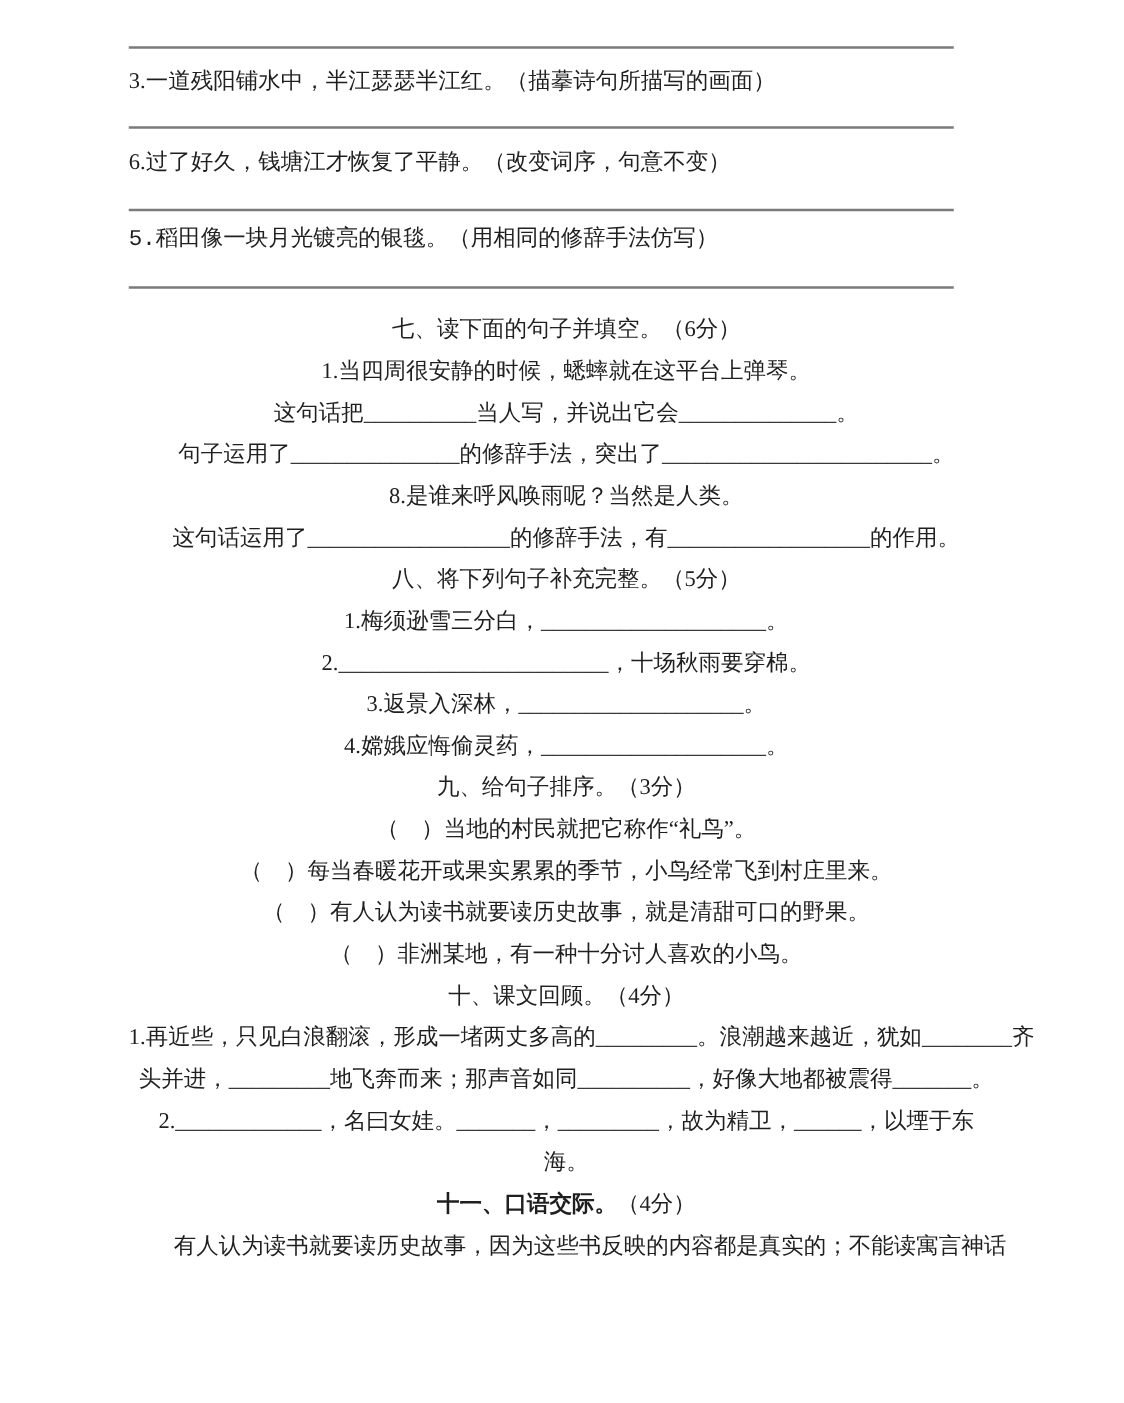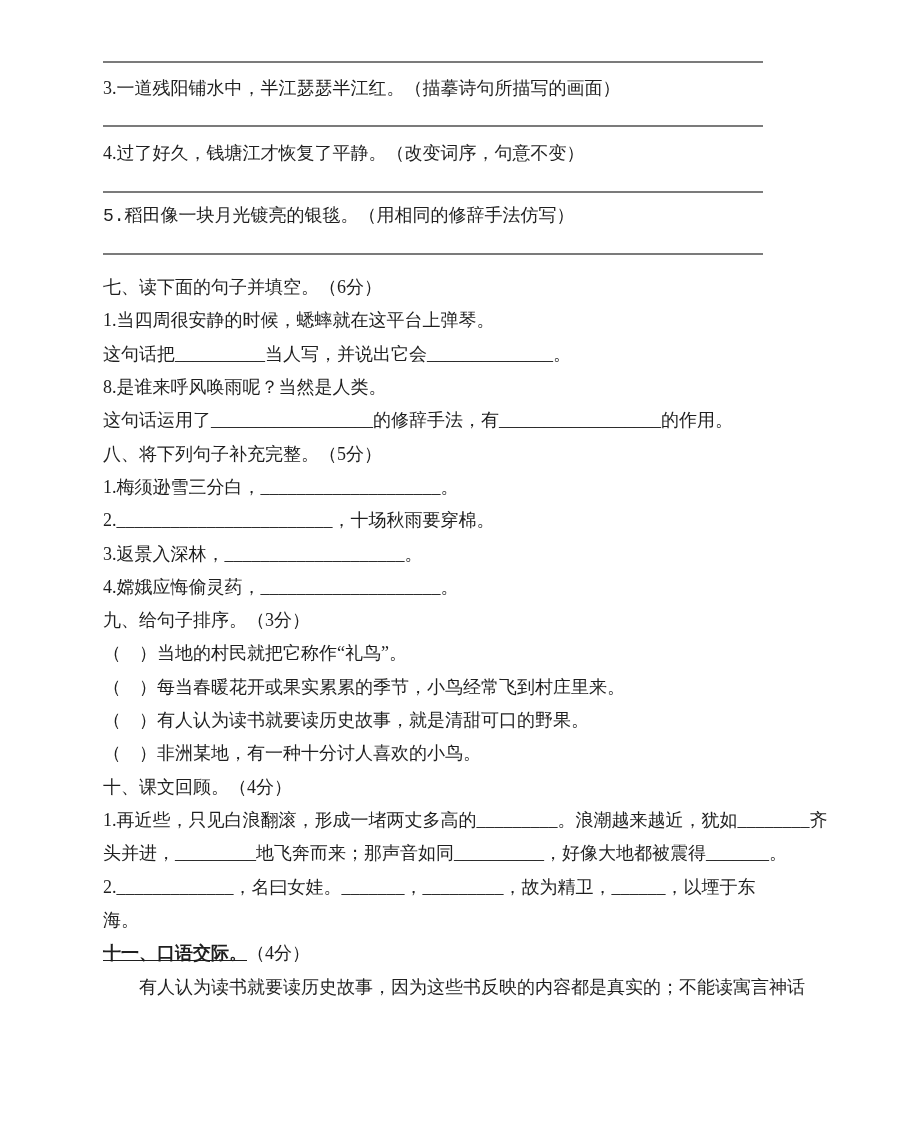--- a/index.html
+++ b/index.html
@@ -11,21 +11,20 @@
     overflow: hidden;
     font-family: "Liberation Serif", "DejaVu Serif", serif;
     font-size: 18px;
     color: #1f1f1f;
   }
   .content {
     position: absolute;
     left: 103px;
     top: 0;
     width: 700px;
-    margin-top: 24px;
   }
   
   .section-six {
     position: relative;
     height: 247px;
   }
   .answer-rule {
     position: absolute;
     left: 0;
     width: 660px;
@@ -44,41 +43,43 @@
     position: absolute;
     left: 0;
     top: 247px;
     width: 700px;
   }
   .bline {
     height: 33.32px;
     line-height: 33.32px;
     white-space: pre;
     overflow: visible;
+    text-align: center;
   }
-  .bline .bold-part { font-weight: bold; text-decoration: underline; }
+  .bline .bold-part { font-weight: bold; }
 </style>
 </head>
 <body>
 
 <div class="page" style="background: rgb(255, 255, 255); color: rgb(31, 31, 31);">
   <div class="content">
     <div class="section-six" id="section-six">
         <div class="answer-rule" style="top: 37px; background: rgb(123, 123, 123);"></div>
         <div class="s6-text" style="top: 53px;">3.一道残阳铺水中，半江瑟瑟半江红。（描摹诗句所描写的画面）</div>
         <div class="answer-rule" style="top: 101px; background: rgb(123, 123, 123);"></div>
-        <div class="s6-text" style="top: 118px;">4.过了好久，钱塘江才恢复了平静。（改变词序，句意不变）</div>
+        <div class="s6-text" style="top: 118px;">6.过了好久，钱塘江才恢复了平静。（改变词序，句意不变）</div>
         <div class="answer-rule" style="top: 167px; background: rgb(123, 123, 123);"></div>
         <div class="s6-text" style="top: 181px; font-family: Liberation Mono, monospace;">5.稻田像一块月光镀亮的银毯。（用相同的修辞手法仿写）</div>
         <div class="answer-rule" style="top: 229px; background: rgb(123, 123, 123);"></div>
       </div>
     <div class="body-lines" id="body-lines">
         <div class="bline">七、读下面的句子并填空。（6分）</div>
         <div class="bline">1.当四周很安静的时候，蟋蟀就在这平台上弹琴。</div>
         <div class="bline">这句话把__________当人写，并说出它会______________。</div>
+        <div class="bline">句子运用了_______________的修辞手法，突出了________________________。</div>
         <div class="bline">8.是谁来呼风唤雨呢？当然是人类。</div>
         <div class="bline">这句话运用了__________________的修辞手法，有__________________的作用。</div>
         <div class="bline">八、将下列句子补充完整。（5分）</div>
         <div class="bline">1.梅须逊雪三分白，____________________。</div>
         <div class="bline">2.________________________，十场秋雨要穿棉。</div>
         <div class="bline">3.返景入深林，____________________。</div>
         <div class="bline">4.嫦娥应悔偷灵药，____________________。</div>
         <div class="bline">九、给句子排序。（3分）</div>
         <div class="bline">（　）当地的村民就把它称作“礼鸟”。</div>
         <div class="bline">（　）每当春暖花开或果实累累的季节，小鸟经常飞到村庄里来。</div>

